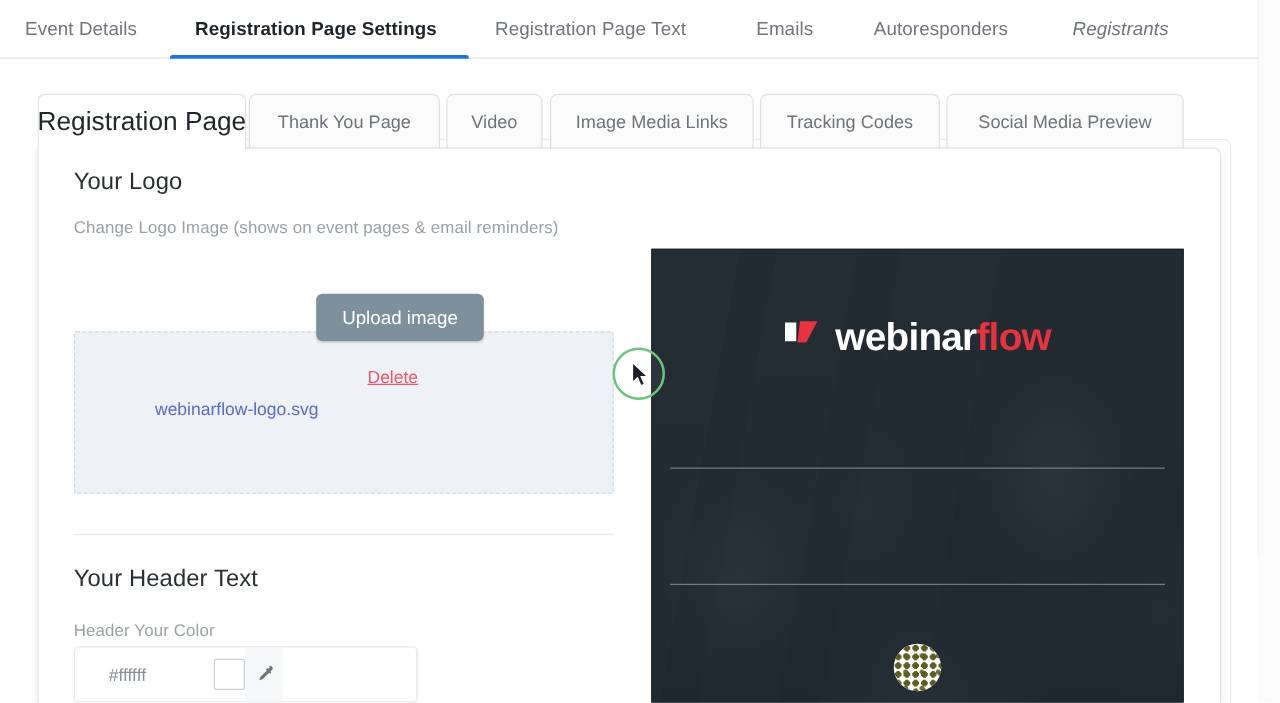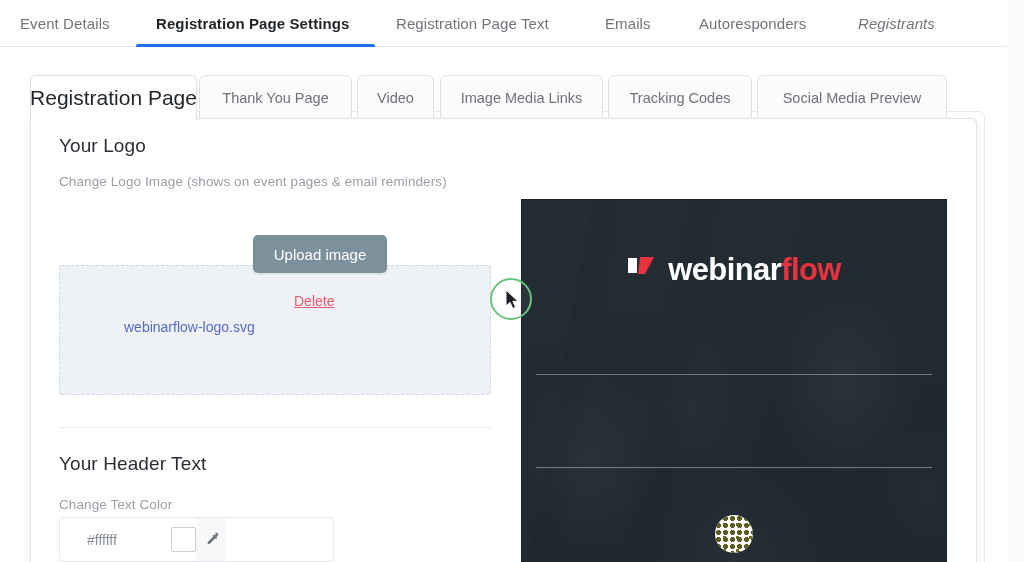--- a/index.html
+++ b/index.html
@@ -265,21 +265,21 @@
           </div>
 
           <button class="btn-upload">Upload image</button>
 
           <span class="link-delete">Delete</span>
 
           <div class="divider" style="top:308px;"></div>
 
           <div class="sec-title" style="left:28px; top:334px;">Your Header Text</div>
 
-          <div class="field-label" style="left:28px; top:378px;">Change Text Color</div>
+          <div class="field-label" style="left:28px; top:378px;">Header Your Color</div>
 
           <div class="color-row" style="top:398px;">
             <input class="hex-input" type="text" value="#ffffff" style="">
             <span class="swatch"></span>
             <span class="eyedrop">
               <svg width="15" height="15" viewBox="0 0 16 16" aria-hidden="true">
                 <path d="M11.4 1.3a2.1 2.1 0 0 1 3 3l-1.2 1.2.8.8-1.1 1.1-.8-.8-5.6 5.6-2.9.9.9-2.9 5.6-5.6-.8-.8L10.4 2.6l.8.8 1.2-1.2a.7.7 0 0 0-1-1z" fill="#6f757c"></path>
               </svg>
             </span>
           </div>

